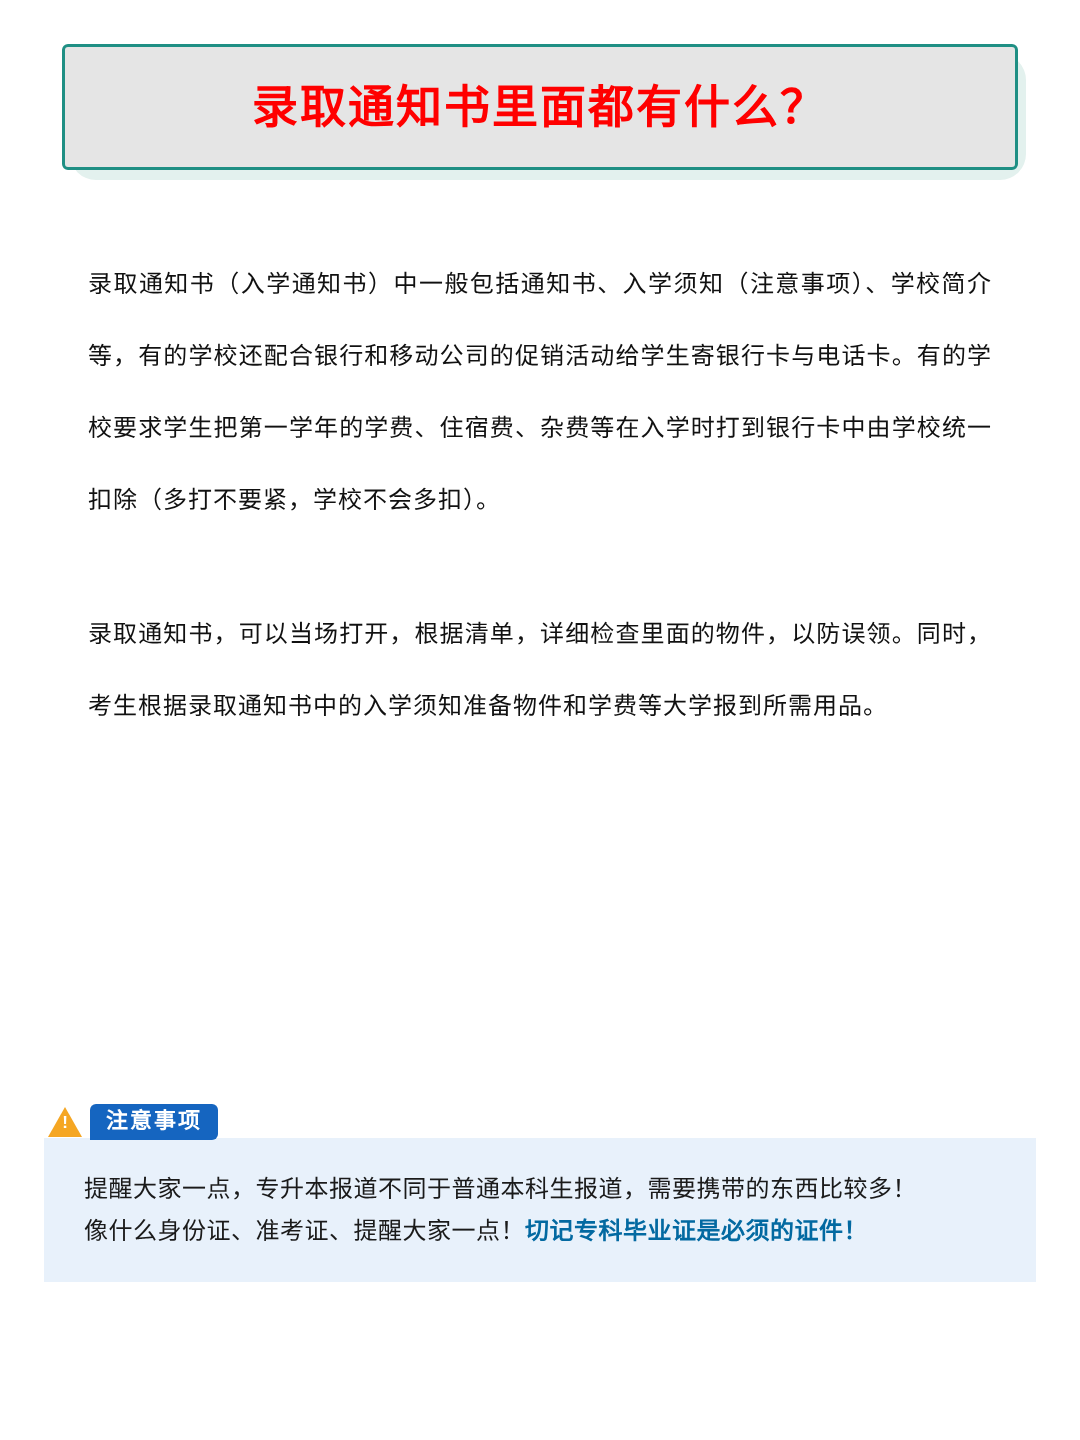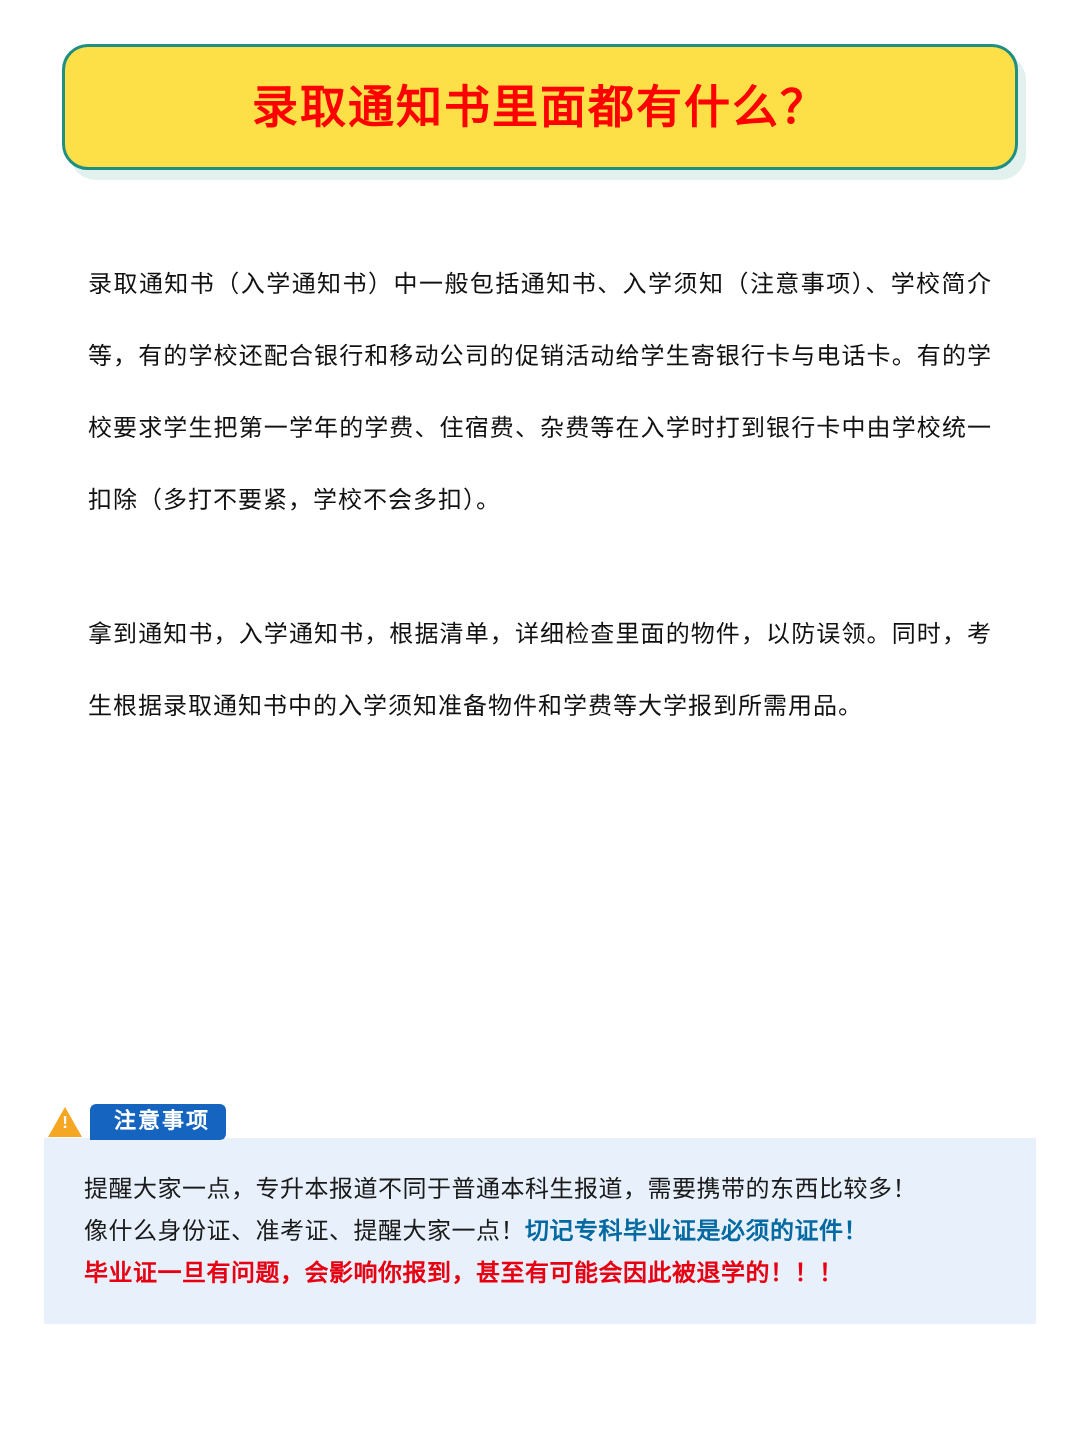--- a/index.html
+++ b/index.html
@@ -41,22 +41,22 @@
     background: #e3f1ee;
   }
   .title-box {
     position: absolute;
     left: 0;
     top: 0;
     width: 956px;
     height: 126px;
     box-sizing: border-box;
     border: 3px solid #1f8f84;
-    border-radius: 26px;
-    background: #fde047;
+    border-radius: 6px;
+    background: #e5e5e5;
     display: flex;
     align-items: center;
     justify-content: center;
   }
   .title-text {
     color: #ff0000;
     font-size: 46px;
     font-weight: bold;
     letter-spacing: 2px;
     line-height: 1;
@@ -117,21 +117,21 @@
     color: #ffffff;
     font-size: 17px;
     font-weight: bold;
     line-height: 1;
   }
   .notice-tag {
     background: #1565c0;
     color: #ffffff;
     font-size: 22px;
     font-weight: bold;
-    padding: 6px 16px 8px 24px;
+    padding: 6px 16px 8px 16px;
     border-radius: 6px 6px 6px 0;
     letter-spacing: 2px;
     line-height: 1;
   }
   .notice-body {
     background: #e8f1fb;
     padding: 30px 32px 30px 40px;
     margin-top: -6px;
     box-sizing: border-box;
   }
@@ -158,34 +158,31 @@
 
   <div class="title-wrap">
     <div class="title-shadow"></div>
     <div class="title-box">
       <div class="title-text">录取通知书里面都有什么？</div>
     </div>
   </div>
 
   <div class="body-area">
     <p class="para">录取通知书（入学通知书）中一般包括通知书、入学须知（注意事项）、学校简介等，有的学校还配合银行和移动公司的促销活动给学生寄银行卡与电话卡。有的学校要求学生把第一学年的学费、住宿费、杂费等在入学时打到银行卡中由学校统一扣除（多打不要紧，学校不会多扣）。</p>
-    <p class="para">拿到通知书，入学通知书，根据清单，详细检查里面的物件，以防误领。同时，考生根据录取通知书中的入学须知准备物件和学费等大学报到所需用品。</p>
+    <p class="para">录取通知书，可以当场打开，根据清单，详细检查里面的物件，以防误领。同时，考生根据录取通知书中的入学须知准备物件和学费等大学报到所需用品。</p>
   </div>
 
   <div class="notice">
     <div class="notice-head">
       <span class="warn-icon"></span>
       <span class="notice-tag">注意事项</span>
     </div>
     <div class="notice-body">
       <div class="notice-line">
         <span>提醒大家一点，专升本报道不同于普通本科生报道，需要携带的东西比较多！</span>
       </div>
       <div class="notice-line">
         <span>像什么身份证、准考证、提醒大家一点！</span><span class="em">切记专科毕业证是必须的证件！</span>
       </div>
-      <div class="notice-line all-red">
-        <span>毕业证一旦有问题，会影响你报到，甚至有可能会因此被退学的！！！</span>
-      </div>
     </div>
   </div>
 
 </div>
 
 </body></html>

